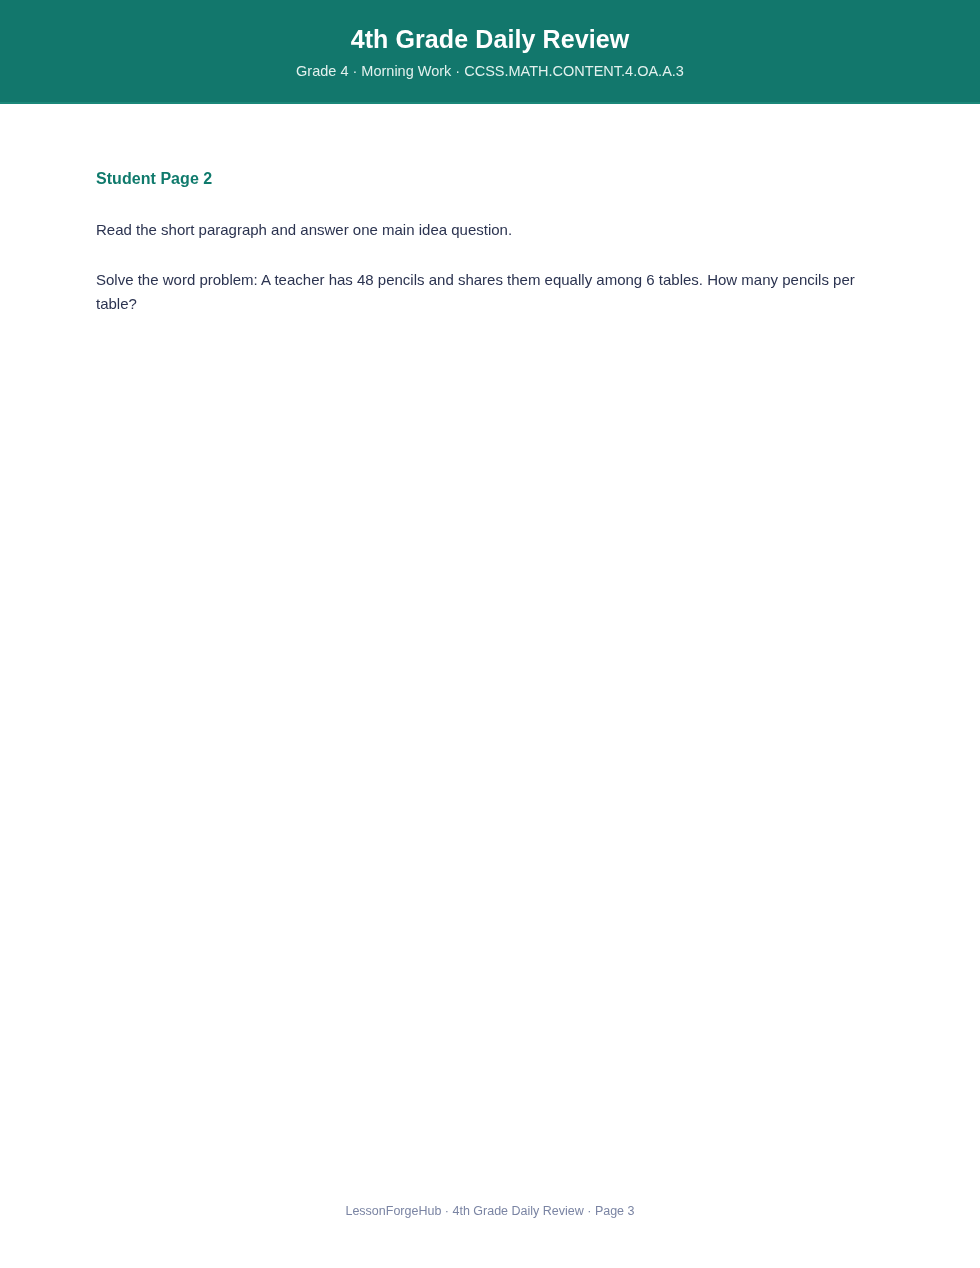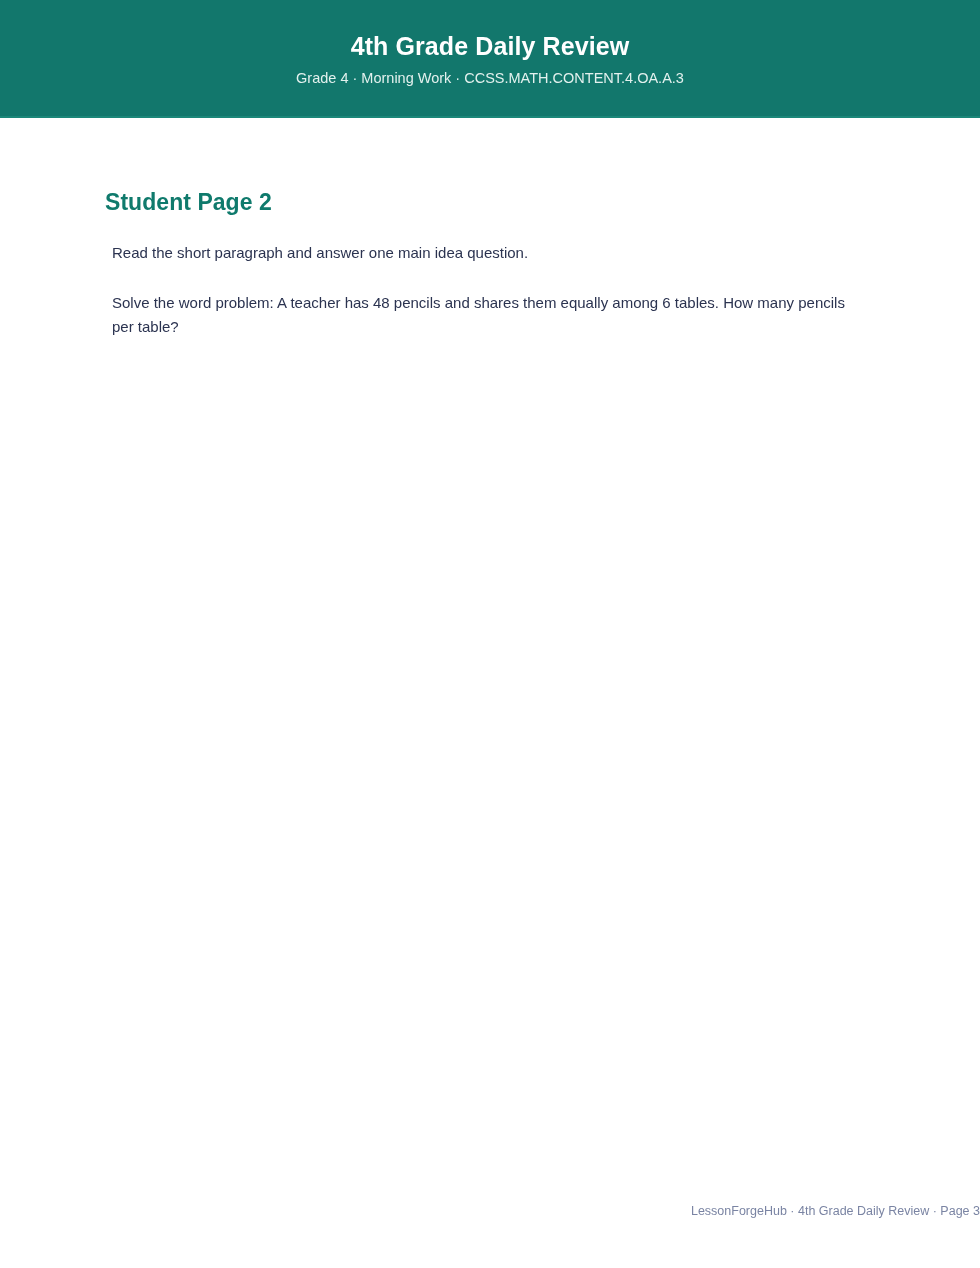--- a/index.html
+++ b/index.html
@@ -20,21 +20,21 @@
     width: 980px;
     height: 1268px;
     display: flex;
     flex-direction: column;
     background: #ffffff;
   }
 
   
   .doc-header {
     width: 100%;
-    height: 118px;
+    height: 104px;
     box-sizing: border-box;
     background: #12776c;
     border-bottom: 2px solid #1b8779;
     display: flex;
     flex-direction: column;
     align-items: center;
     justify-content: center;
     padding-top: 2px;
   }
   .doc-title {
@@ -56,54 +56,54 @@
     text-align: center;
   }
 
   
   .content {
     flex: 1 1 auto;
     padding: 62px 96px 0 96px;
     box-sizing: border-box;
   }
   .section-heading {
-    margin: 9px;
-    font-size: 23px;
+    margin: 0;
+    font-size: 16px;
     line-height: 26px;
     font-weight: bold;
     color: #0f7a6c;
     letter-spacing: 0.05px;
   }
   .section-subheading {
     margin: 0;
     margin-top: 22px;
     font-size: 13.5px;
     line-height: 18px;
     font-weight: bold;
     color: #1a2238;
   }
   .body-list {
-    margin: 16px;
+    margin: 0;
     padding: 0;
     list-style: none;
   }
   .body-paragraph {
     margin: 0;
     margin-top: 26px;
     font-size: 15px;
     line-height: 24px;
     color: #2b3350;
     max-width: 770px;
   }
 
   
   .doc-footer {
     flex: 0 0 auto;
     padding-bottom: 49px;
-    text-align: right;
+    text-align: center;
   }
   .footer-text {
     margin: 0;
     font-size: 12.5px;
     line-height: 16px;
     color: #7a84a3;
   }
 </style>
 </head>
 <body>

